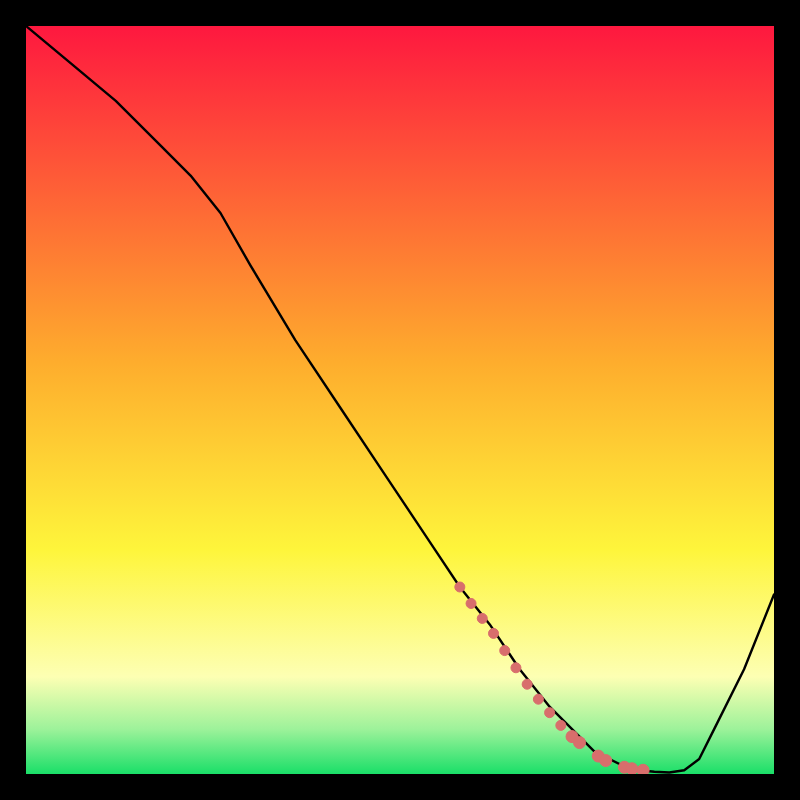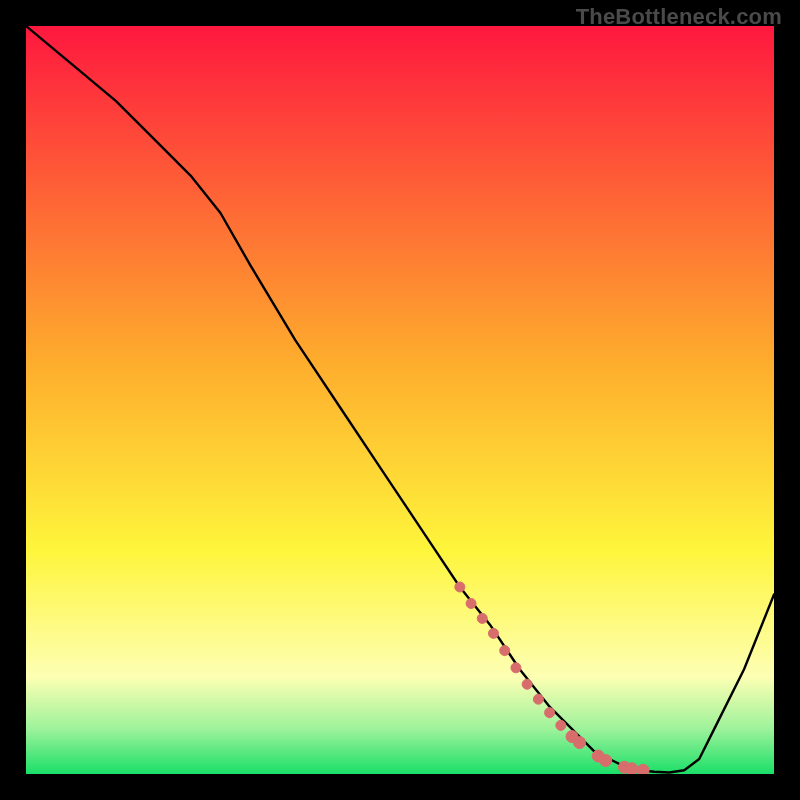--- a/index.html
+++ b/index.html
@@ -33,21 +33,20 @@
     width: 748px;
     height: 748px;
     background: #000;
   }
   svg { display: block; }
 </style>
 </head>
 <body>
 
 <div class="stage">
-  <div class="watermark">TheBottleneck.com</div>
 
   <div class="plot-wrap">
     <svg id="plot-svg" width="748" height="748" viewBox="0 0 748 748">
       <defs>
         <linearGradient id="bgGrad" x1="0" y1="0" x2="0" y2="1">
           <stop id="g0" offset="0%" stop-color="#fe183f"></stop>
           <stop id="g1" offset="45%" stop-color="#fead2d"></stop>
           <stop id="g2" offset="70%" stop-color="#fef53b"></stop>
           <stop id="g3" offset="87%" stop-color="#fdffb3"></stop>
           <stop id="g4" offset="94%" stop-color="#9df29a"></stop>

